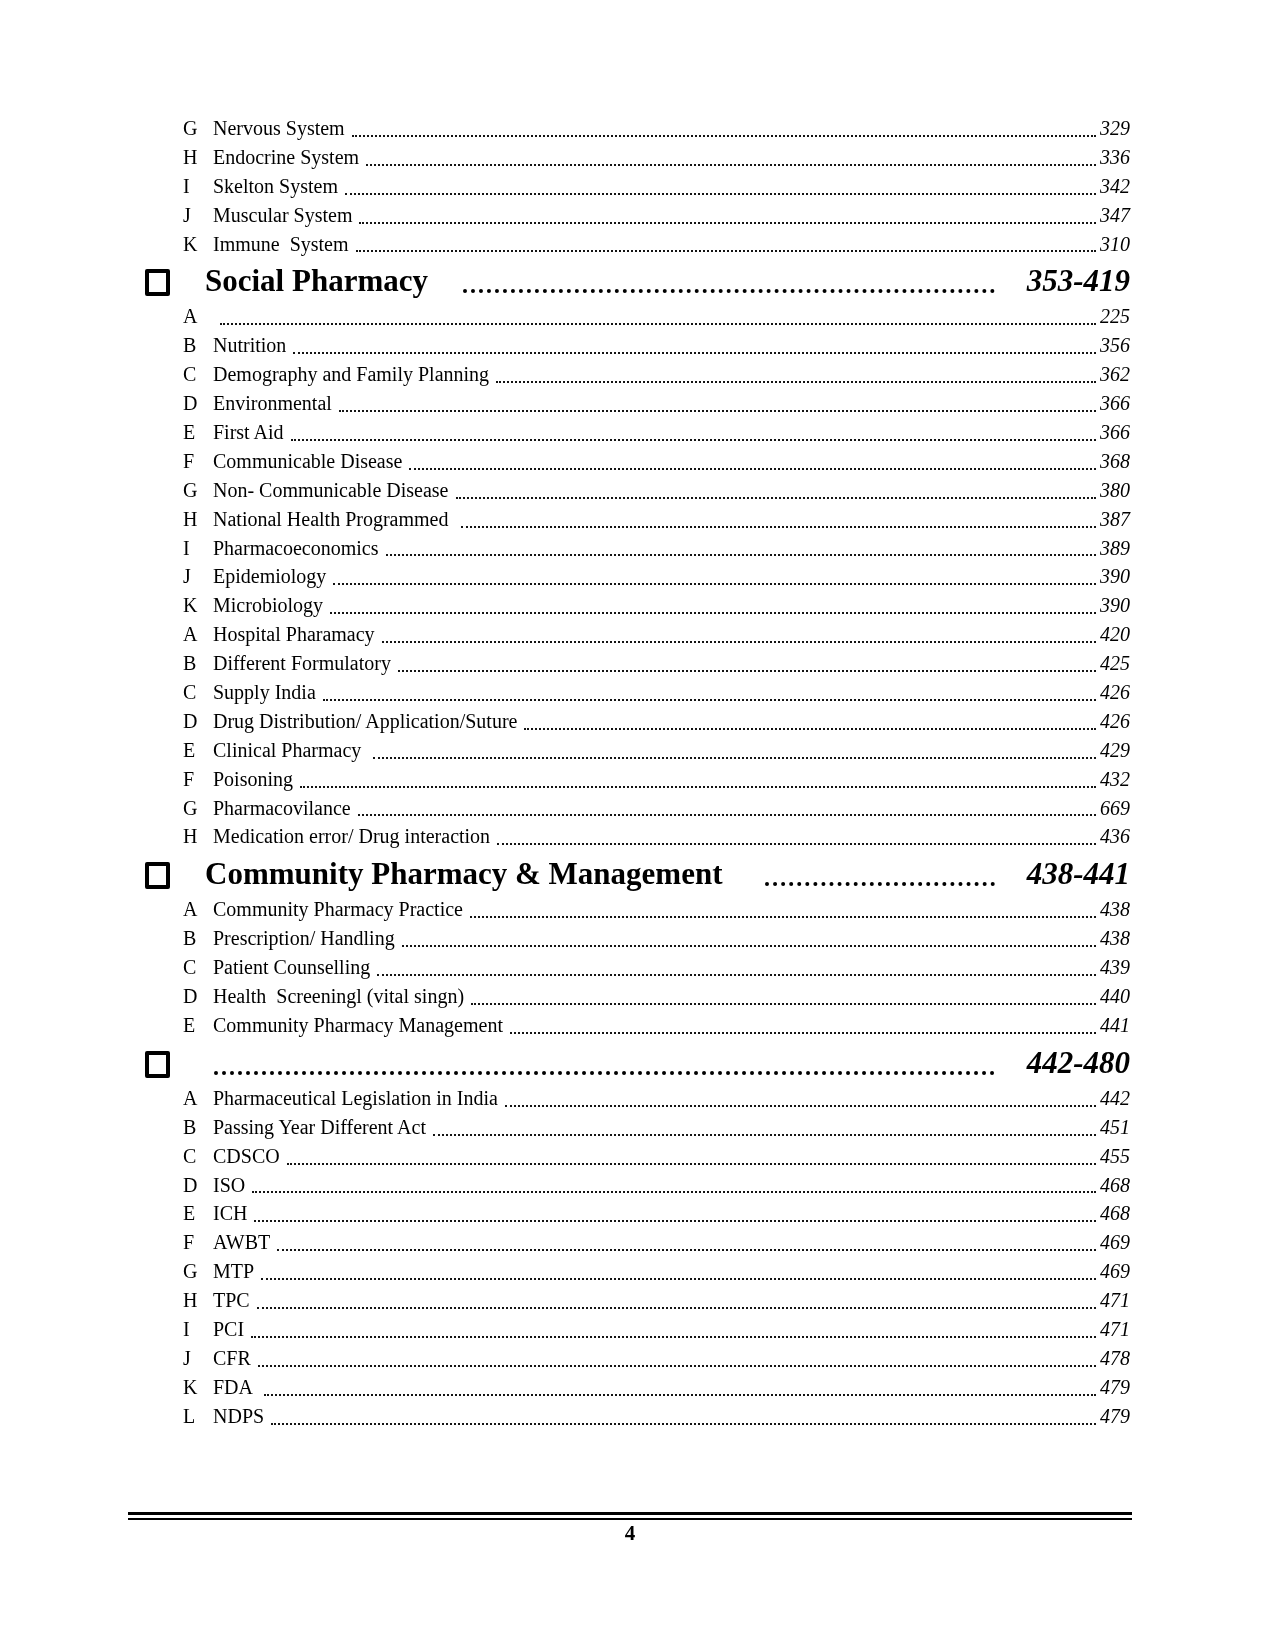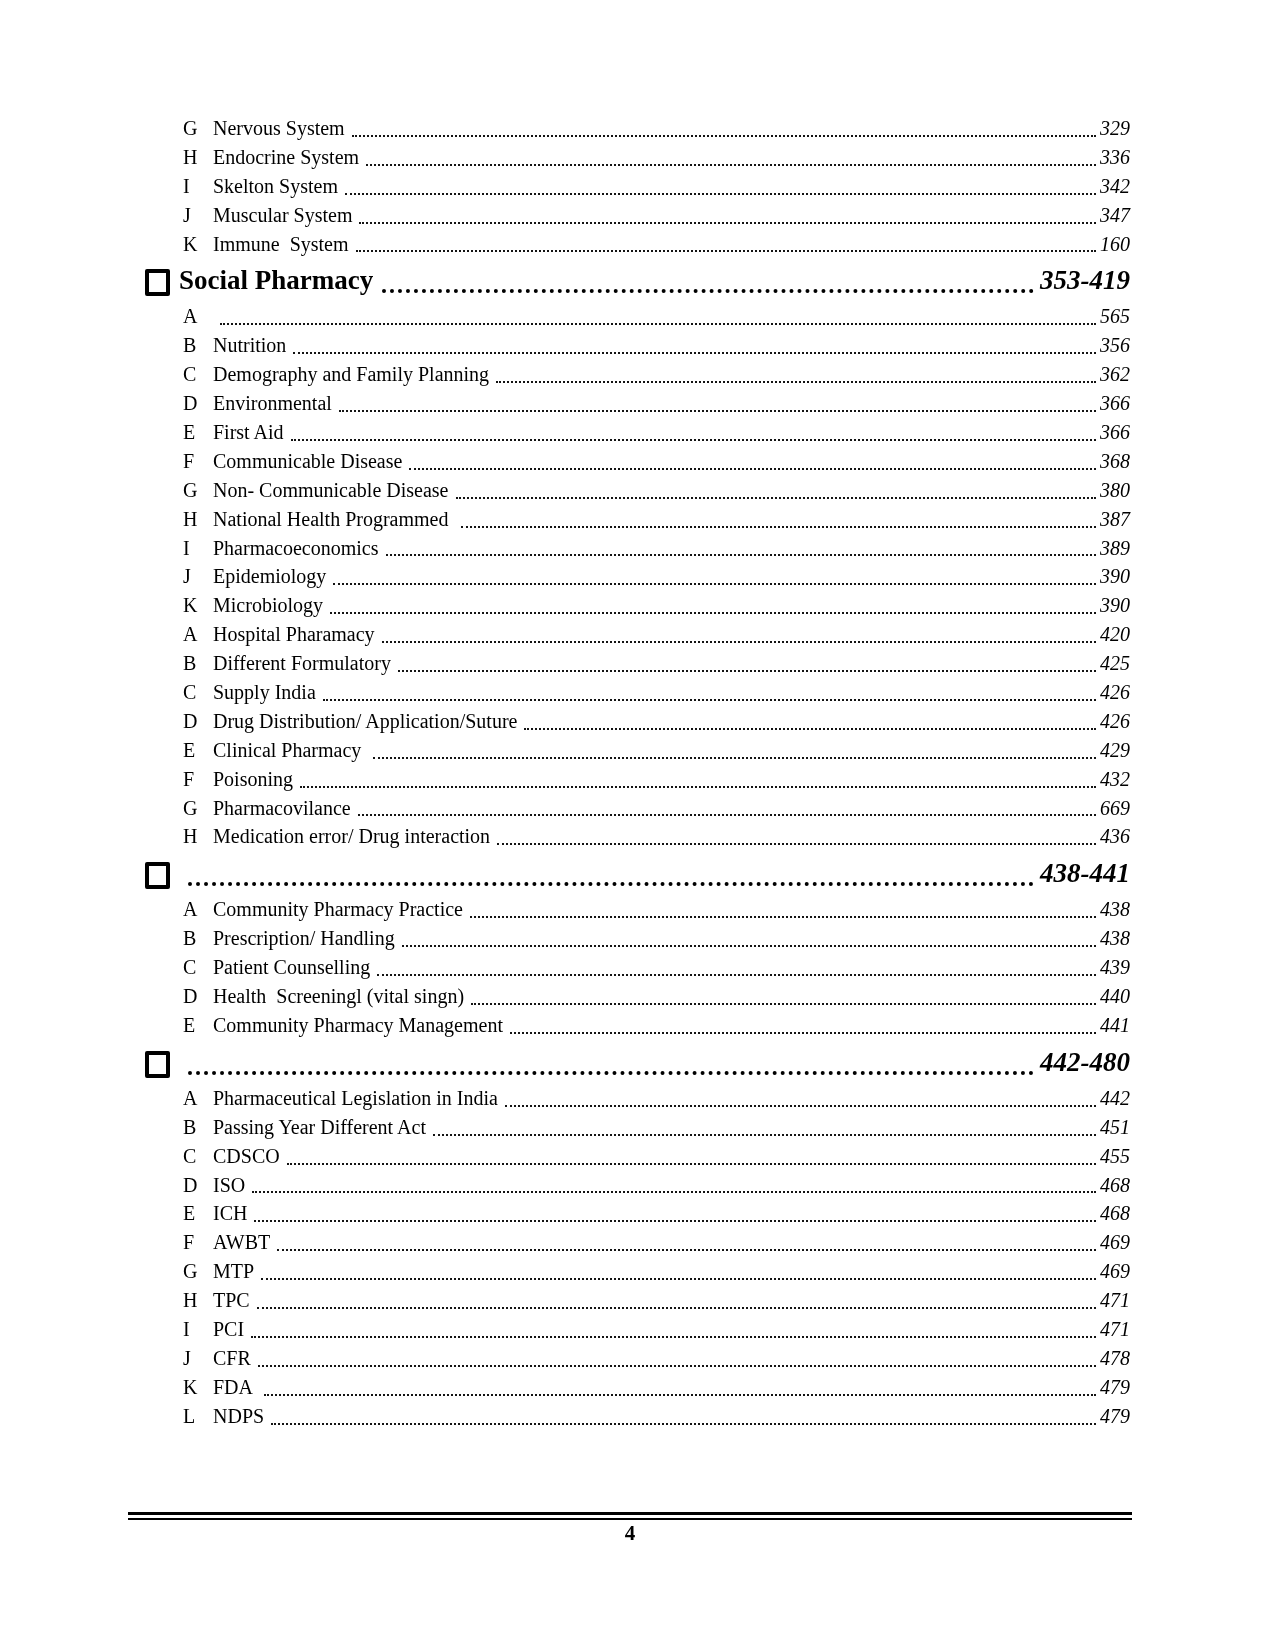--- a/index.html
+++ b/index.html
@@ -40,24 +40,25 @@
     margin: 0 4px 6px 7px;
     border-bottom: 2.4px dotted #131313;
     min-width: 20px;
   }
   .t-page { white-space: pre; font-style: italic; }
   
   .toc-section {
     display: flex;
     align-items: flex-end;
     height: 41px;
-    font-size: 27px;
+    font-size: 31px;
     font-weight: bold;
     line-height: 41px;
     margin: 2px 0 1px 0;
+    gap: 26px;
   }
   .sq-icon {
     flex: 0 0 auto;
     align-self: center;
     width: 25px;
     height: 27px;
     border: 4.5px solid #000;
     border-radius: 2px;
     margin-right: 9px;
     transform: translateY(2px);
@@ -115,32 +116,32 @@
       <div class="toc-item">
         <span class="t-letter">J</span>
         <span class="t-title">Muscular System</span>
         <span class="leader"></span>
         <span class="t-page">347</span>
       </div>
       <div class="toc-item">
         <span class="t-letter">K</span>
         <span class="t-title">Immune  System</span>
         <span class="leader"></span>
-        <span class="t-page">160</span>
+        <span class="t-page">310</span>
       </div>
       <div class="toc-section">
         <span class="sq-icon"></span>
         <span class="t-title">Social Pharmacy</span>
         <span class="leader-bold"></span>
         <span class="t-page">353-419</span>
       </div>
       <div class="toc-item">
         <span class="t-letter">A</span>
         <span class="leader"></span>
-        <span class="t-page">565</span>
+        <span class="t-page">225</span>
       </div>
       <div class="toc-item">
         <span class="t-letter">B</span>
         <span class="t-title">Nutrition</span>
         <span class="leader"></span>
         <span class="t-page">356</span>
       </div>
       <div class="toc-item">
         <span class="t-letter">C</span>
         <span class="t-title">Demography and Family Planning</span>
@@ -238,20 +239,21 @@
         <span class="t-page">669</span>
       </div>
       <div class="toc-item">
         <span class="t-letter">H</span>
         <span class="t-title">Medication error/ Drug interaction</span>
         <span class="leader"></span>
         <span class="t-page">436</span>
       </div>
       <div class="toc-section">
         <span class="sq-icon"></span>
+        <span class="t-title">Community Pharmacy &amp; Management </span>
         <span class="leader-bold"></span>
         <span class="t-page">438-441</span>
       </div>
       <div class="toc-item">
         <span class="t-letter">A</span>
         <span class="t-title">Community Pharmacy Practice</span>
         <span class="leader"></span>
         <span class="t-page">438</span>
       </div>
       <div class="toc-item">

